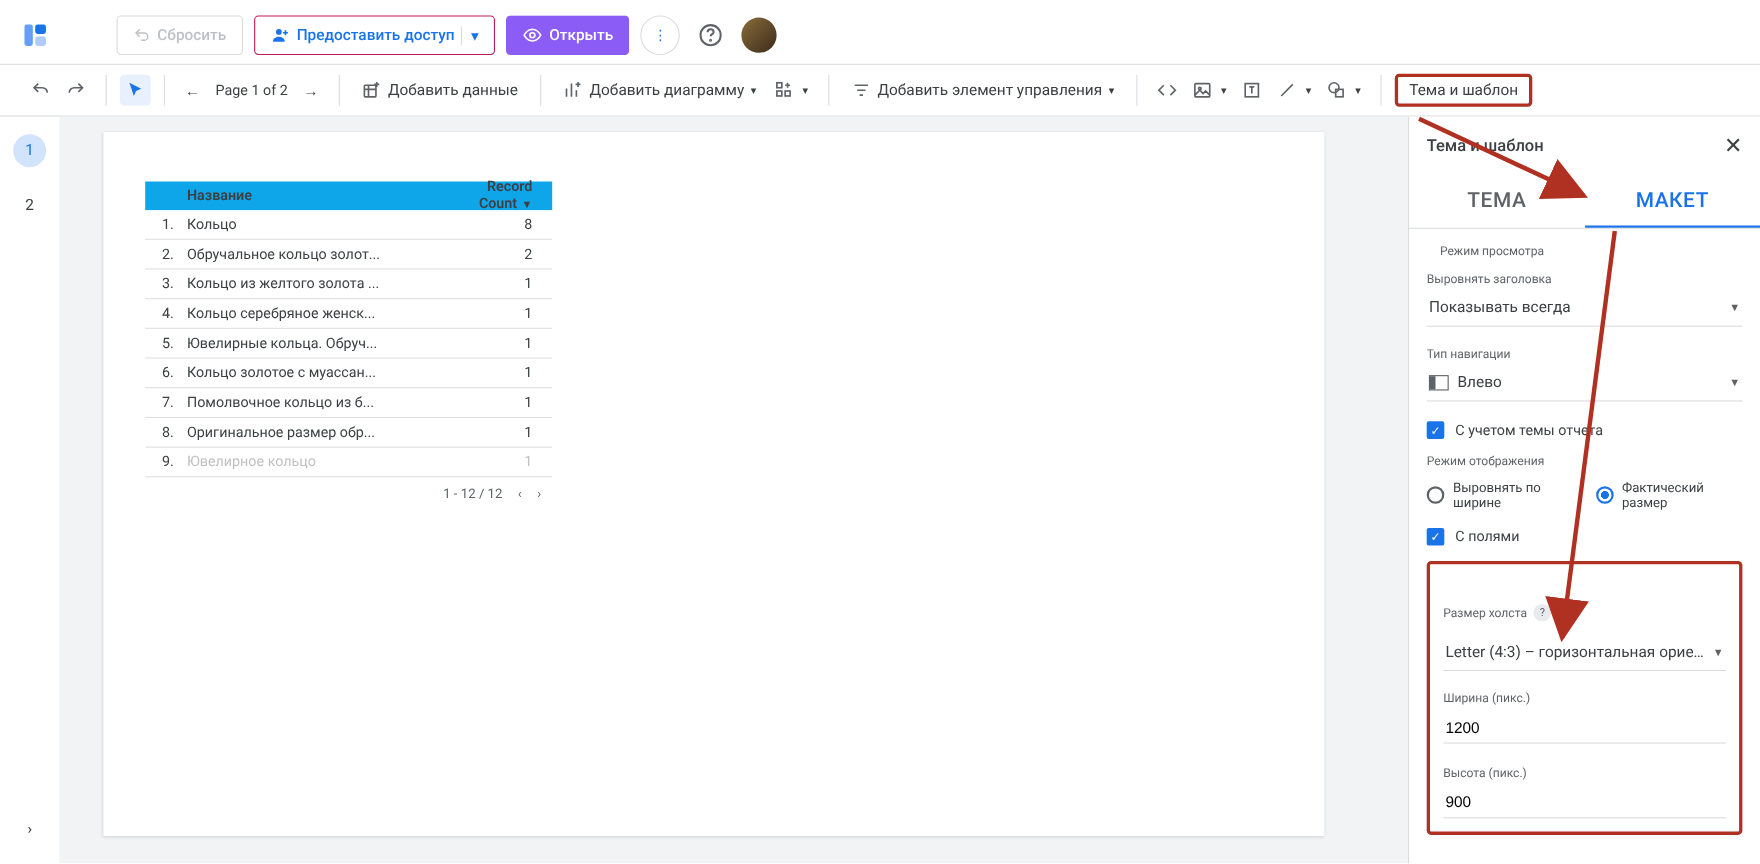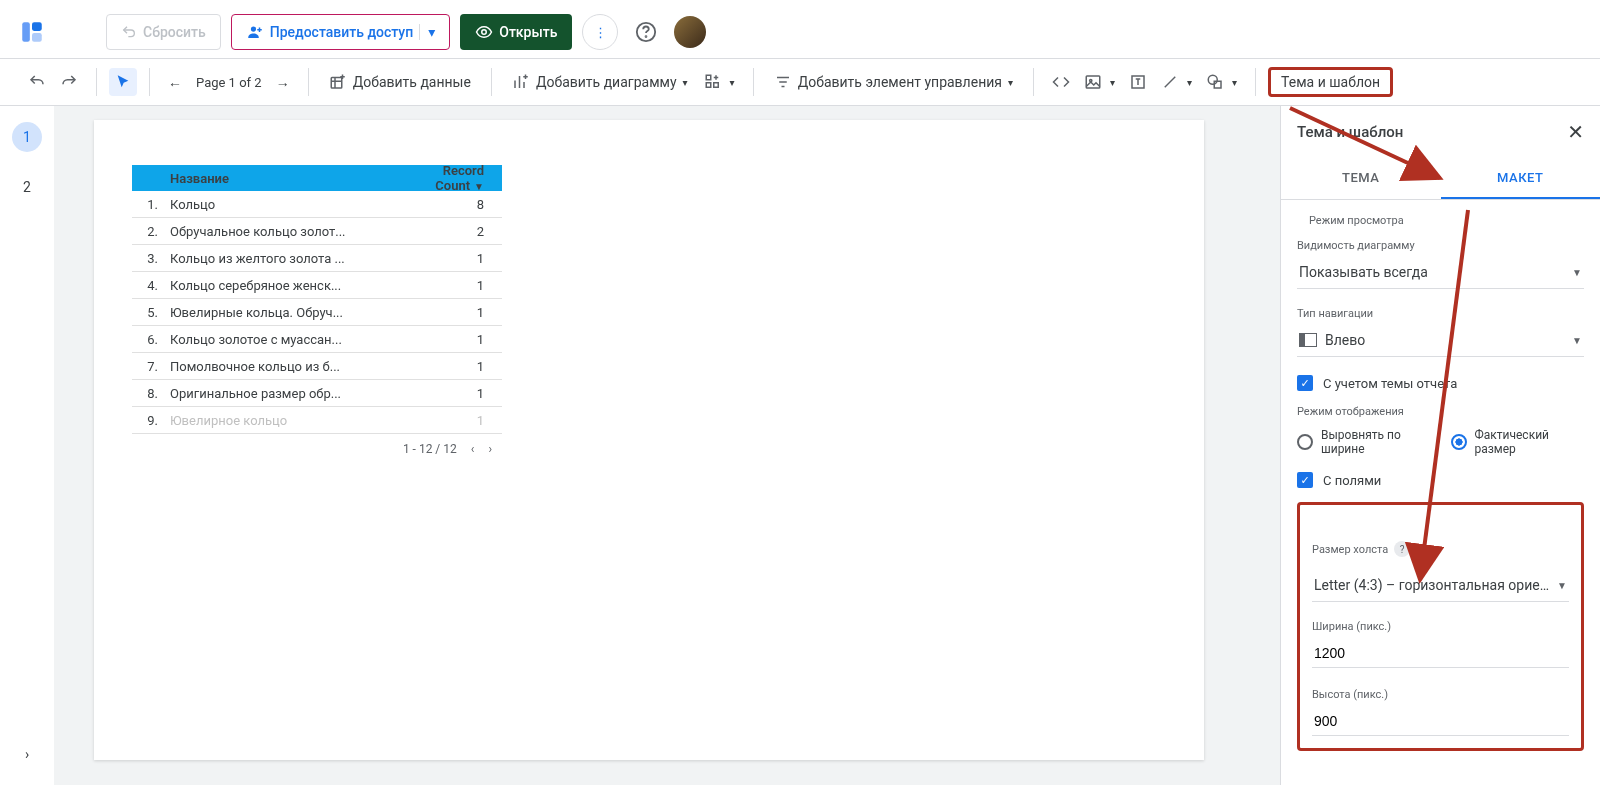--- a/index.html
+++ b/index.html
@@ -8,21 +8,21 @@
 .logo { width: 32px; height: 32px; margin-right: 10px; display:flex; align-items:center; justify-content:center; }
 .title-area { flex: 1; }
 .doc-title { font-size: 18px; color: #5f6368; padding: 2px 4px; }
 .menu-bar { display: flex; gap: 2px; margin-top: 2px; }
 .menu-item { padding: 4px 8px; font-size: 13px; color: #3c4043; cursor: pointer; border-radius: 4px; }
 .header-actions { display: flex; align-items: center; gap: 10px; padding-left: 48px; }
 .btn { display: inline-flex; align-items: center; gap: 6px; padding: 6px 14px; border-radius: 4px; font-size: 14px; font-weight: 500; cursor: pointer; border: 1px solid transparent; height: 36px; }
 .btn-reset { color: #bdc1c6; border: 1px solid #dadce0; }
 .btn-share { color: #1a73e8; border: 1px solid #be185d; padding-right: 6px; }
 .btn-share-split { border-left: 1px solid #dadce0; padding: 0 8px; }
-.btn-open { background: #14532d; color: #fff; }
+.btn-open { background: #8b5cf6; color: #fff; }
 .icon-btn { width: 36px; height: 36px; border-radius: 50%; display:flex; align-items:center; justify-content:center; cursor:pointer; border:1px solid #dadce0; color:#5f6368; }
 .icon-btn.plain { border: none; }
 .avatar { width: 32px; height: 32px; border-radius: 50%; background: linear-gradient(135deg,#8a6d3b,#3b2a1a); }
 .toolbar { display: flex; align-items: center; height: 48px; padding: 0 14px; border-top: 1px solid #dadce0; border-bottom: 1px solid #dadce0; gap: 0; }
 .tb-group { display: flex; align-items: center; gap: 2px; padding: 0 8px; }
 .tb-sep { width: 1px; height: 28px; background: #dadce0; margin: 0 4px; }
 .tb-btn { display: inline-flex; align-items: center; gap: 6px; padding: 6px 8px; font-size: 14px; color: #3c4043; border-radius: 4px; cursor: pointer; }
 .tb-btn.icon-only { padding: 6px; }
 .tb-btn.active { background: #e8f0fe; }
 .tb-theme { border: 3px solid #b03022; border-radius: 4px; padding: 4px 10px; font-size:14px; }
@@ -39,21 +39,21 @@
 .chart-table .c-idx { width:38px; text-align:right; padding-right:12px; color:#3c4043; }
 .chart-table .c-name { flex:1; overflow:hidden; text-overflow:ellipsis; white-space:nowrap; padding-right:8px; }
 .chart-table .c-count { width:100px; text-align:right; padding-right:18px; }
 .chart-table .sort-caret { font-size:10px; margin-left:4px; }
 .chart-table .pager { display:flex; align-items:center; justify-content:flex-end; gap:14px; padding:8px 10px 0 0; color:#5f6368; font-size:12px; }
 .chart-table .row.faded { color:#c0c0c0; }
 .side-panel { width: 320px; border-left:1px solid #dadce0; background:#fff; display:flex; flex-direction:column; }
 .sp-header { display:flex; align-items:center; justify-content:space-between; padding:14px 16px; }
 .sp-title { font-size:15px; font-weight:500; }
 .sp-tabs { display:flex; border-bottom:1px solid #dadce0; }
-.sp-tab { flex:1; text-align:center; padding:12px 0; font-size:13px; font-weight:500; color:#5f6368; cursor:pointer; letter-spacing:0.5px; }
+.sp-tab { flex:1; text-align:center; padding:12px 0; font-size:19px; font-weight:500; color:#5f6368; cursor:pointer; letter-spacing:0.5px; }
 .sp-tab.active { color:#1a73e8; border-bottom:2px solid #1a73e8; }
 .sp-body { flex:1; overflow:auto; padding:14px 16px; }
 .sp-section-title { font-size:11px; color:#5f6368; margin-bottom:12px;margin-left:12px; }
 .sp-field-label { font-size:11px; color:#5f6368; margin-bottom:6px; }
 .sp-select { display:flex; align-items:center; justify-content:space-between; border-bottom:1px solid #dadce0; padding:6px 2px 8px 2px; font-size:14px; margin-bottom:18px; cursor:pointer; }
 .sp-select .caret { color:#5f6368; font-size:10px; }
 .sp-checkbox { display:flex; align-items:center; gap:10px; font-size:13px; margin:14px 0; }
 .sp-checkbox .box { width:16px; height:16px; background:#1a73e8; border-radius:2px; display:flex; align-items:center; justify-content:center; color:#fff; font-size:11px; }
 .sp-radio-row { display:flex; gap:20px; margin:10px 0 16px 0; }
 .sp-radio { display:flex; align-items:center; gap:8px; font-size:12px; flex:1; }
@@ -345,21 +345,21 @@
       <span class="sp-title">Тема и шаблон</span>
       <span style="font-size:20px;cursor:pointer;">✕</span>
     </div>
     <div class="sp-tabs">
       <div class="sp-tab">ТЕМА</div>
       <div class="sp-tab active">МАКЕТ</div>
     </div>
     <div class="sp-body">
       <div class="sp-section-title">Режим просмотра</div>
 
-      <div class="sp-field-label">Видимость диаграмму</div>
+      <div class="sp-field-label">Выровнять заголовка</div>
       <div class="sp-select">
         <span>Показывать всегда</span>
         <span class="caret">▼</span>
       </div>
 
       <div class="sp-field-label">Тип навигации</div>
       <div class="sp-select">
         <span style="display:flex;align-items:center;">
             <span class="nav-icon-box"></span>
             <span>Влево</span>

